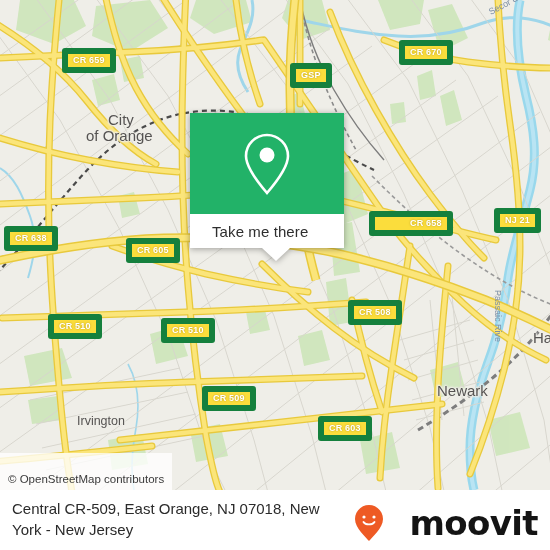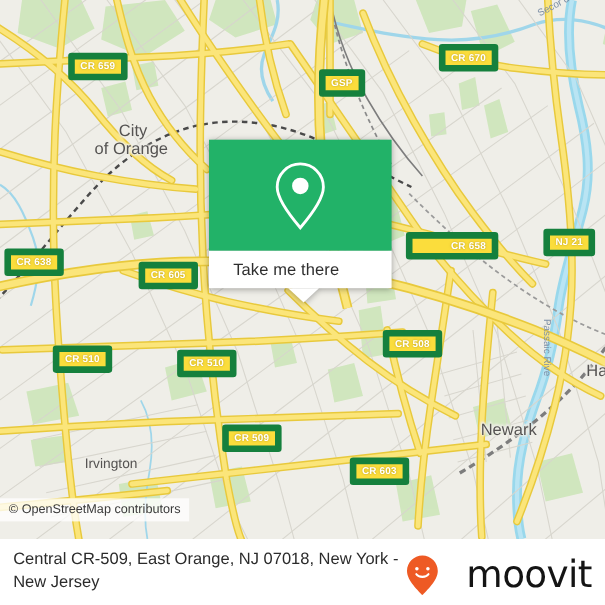--- a/index.html
+++ b/index.html
@@ -66,36 +66,36 @@
     color: #7d8fa6;
     font-size: 9px;
     white-space: nowrap;
     font-family: "Liberation Sans", sans-serif;
   }
 
   
   #attribution {
     position: absolute;
     left: 0;
-    bottom: 16px;
+    bottom: 0;
     background: rgba(255,255,255,.78);
     color: #3a3a3a;
     font-size: 11.5px;
     line-height: 14px;
-    padding: 3px 8px 4px 8px;
+    padding: 19px 8px 4px 8px;
     white-space: nowrap;
     font-family: "Liberation Sans", sans-serif;
   }
 
   
   #popup {
     position: absolute;
     left: 190px;
-    top: 127px;
-    width: 166px;
+    top: 113px;
+    width: 154px;
     filter: drop-shadow(0 1px 3px rgba(0,0,0,.34));
   }
   #popup-header {
     height: 101px;
     background: #22b268;
     display: flex;
     align-items: center;
     justify-content: center;
   }
   #popup-pin-icon { display: block; }
@@ -149,21 +149,21 @@
     gap: 3px;
     padding-top: 6px;
     padding-right: 4px;
   }
   #moovit-wordmark {
     color: #141414;
     font-size: 34px;
     line-height: 34px;
     letter-spacing: -.6px;
     font-family: "DejaVu Sans", sans-serif;
-    font-weight: 400;
+    font-weight: 700;
     margin-left: 22px;
   }
 </style>
 </head>
 <body>
 
 <div id="map-area">
 
   <svg id="map-svg" viewBox="0 0 550 490" xmlns="http://www.w3.org/2000/svg">
     <defs>

